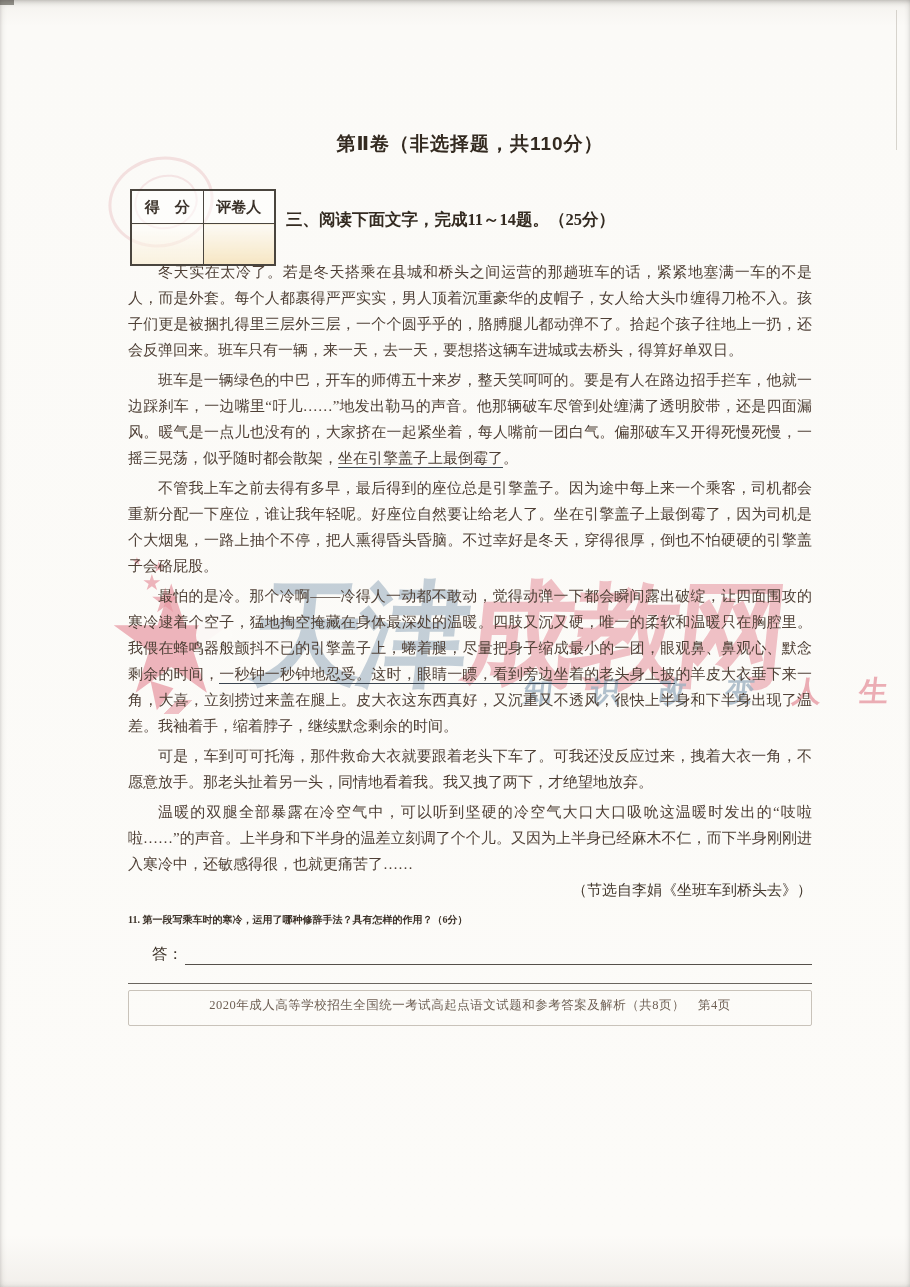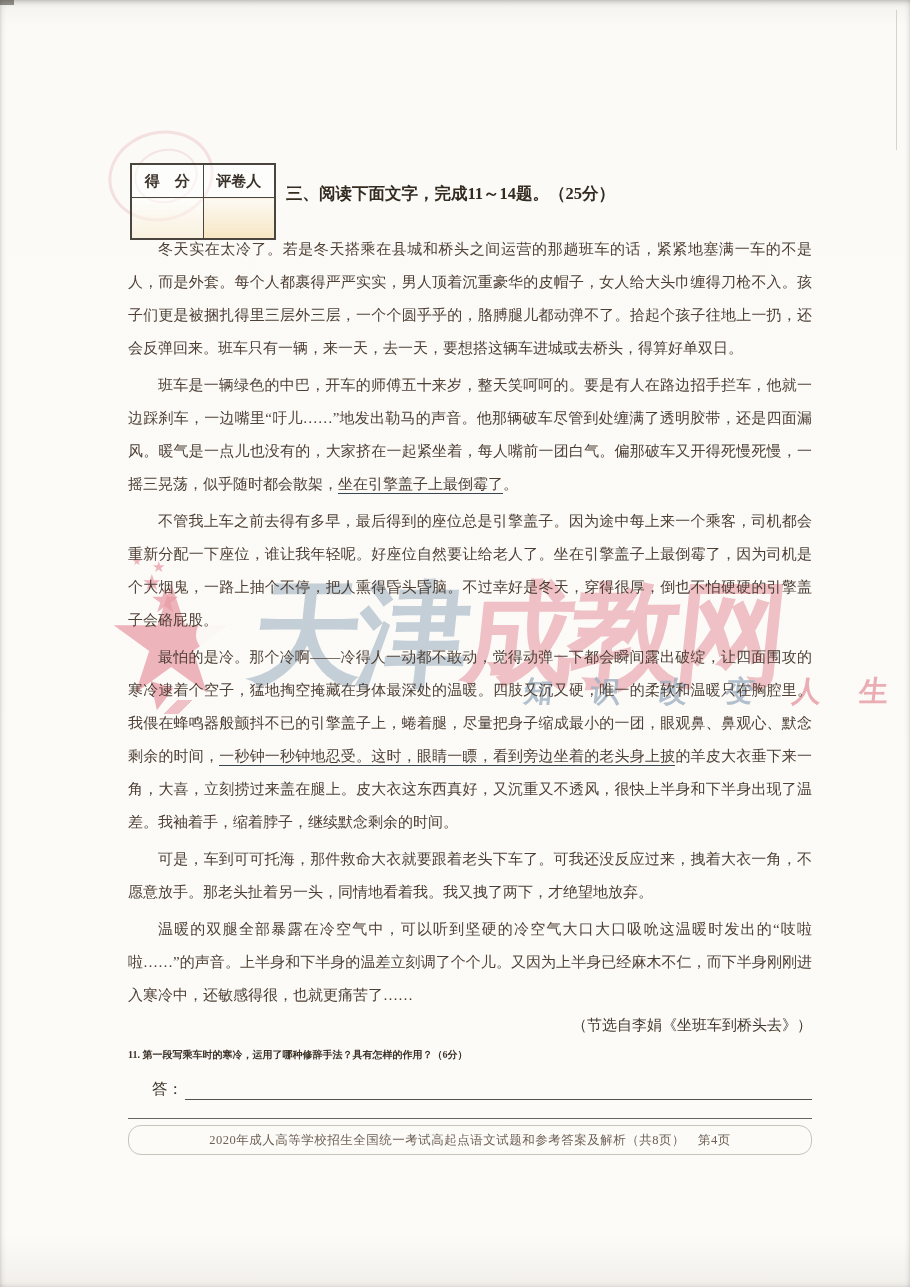--- a/index.html
+++ b/index.html
@@ -43,30 +43,30 @@
   .score-table tr:last-child td{height:38px;}
   td.tint-l{background:linear-gradient(180deg,rgba(244,224,184,0),rgba(243,219,168,.35));}
   td.tint-r{background:linear-gradient(180deg,rgba(244,224,184,.1),rgba(242,215,158,.6));}
   .stamp1{position:absolute;left:-20px;top:-16px;width:100px;height:84px;border:3px solid rgba(214,118,130,.2);
           border-radius:50%;transform:rotate(-14deg);}
   .stamp2{position:absolute;left:6px;top:2px;width:60px;height:50px;border:2px solid rgba(214,118,130,.16);
           border-radius:50%;transform:rotate(-14deg);}
   .section-heading{position:absolute;left:158px;top:36px;font-size:16.5px;font-weight:bold;color:#332a20;
                    font-family:Liberation Serif, serif;}
   .passage{margin-top:8px;}
-  .passage p{margin:0 0 4px 0;font-size:15px;line-height:33px;text-align:justify;
+  .passage p{margin:0 0 4px 0;font-size:15px;line-height:26px;text-align:justify;
              text-indent:2em;color:#4f4036;}
   .ul{border-bottom:1.5px solid #3a4550;padding-bottom:1px;}
   .attribution{text-align:right;font-size:15px;margin:2px 0 0 0;color:#453a2f;}
   .question{margin-top:8px;font-size:10px;line-height:24px;font-weight:600;color:#3c3228;}
   .answer-row{display:flex;align-items:flex-end;margin-top:12px;font-size:15.5px;color:#3c3228;}
   .answer-label{flex:0 0 auto;padding-left:24px;}
   .answer-rule{flex:1 1 auto;border-bottom:1.2px solid #55504a;height:1em;margin-left:2px;}
   .blank-rule{border-bottom:1px solid #6a655f;height:0;margin-top:18px;}
-  .footer-box{margin-top:6px;border:1px solid #c9c3ba;border-radius:13px;padding:4px 8px 5px;
+  .footer-box{margin-top:6px;border:1px solid #c9c3ba;border-radius:2px;padding:4px 8px 11px;
               text-align:center;}
   .footer-text{font-size:12.5px;color:#6d5f53;letter-spacing:.5px;}
 </style>
 </head>
 <body>
 
 <div class="page">
 
   <div class="scan-nick"></div>
   <div class="scan-right-line"></div>
@@ -83,20 +83,21 @@
     <div class="wm-brand">
       <span style="color: rgb(159, 178, 194);">天津</span><span style="color: rgb(232, 154, 164);">成教网</span>
     </div>
     <div class="wm-slogan">
       <span style="color: rgb(159, 178, 194);">知 识 改 变</span><span style="color: rgb(232, 154, 164);"> 人 生</span>
     </div>
   </div>
 
   <div class="content">
 
+    <h1 class="title">第Ⅱ卷（非选择题，共110分）</h1>
 
     <div class="header-row">
       <div class="stamp1"></div>
       <div class="stamp2"></div>
       <table class="score-table">
         <tbody>
             <tr>
           <td>得　分</td>
           <td>评卷人</td>
         </tr>

